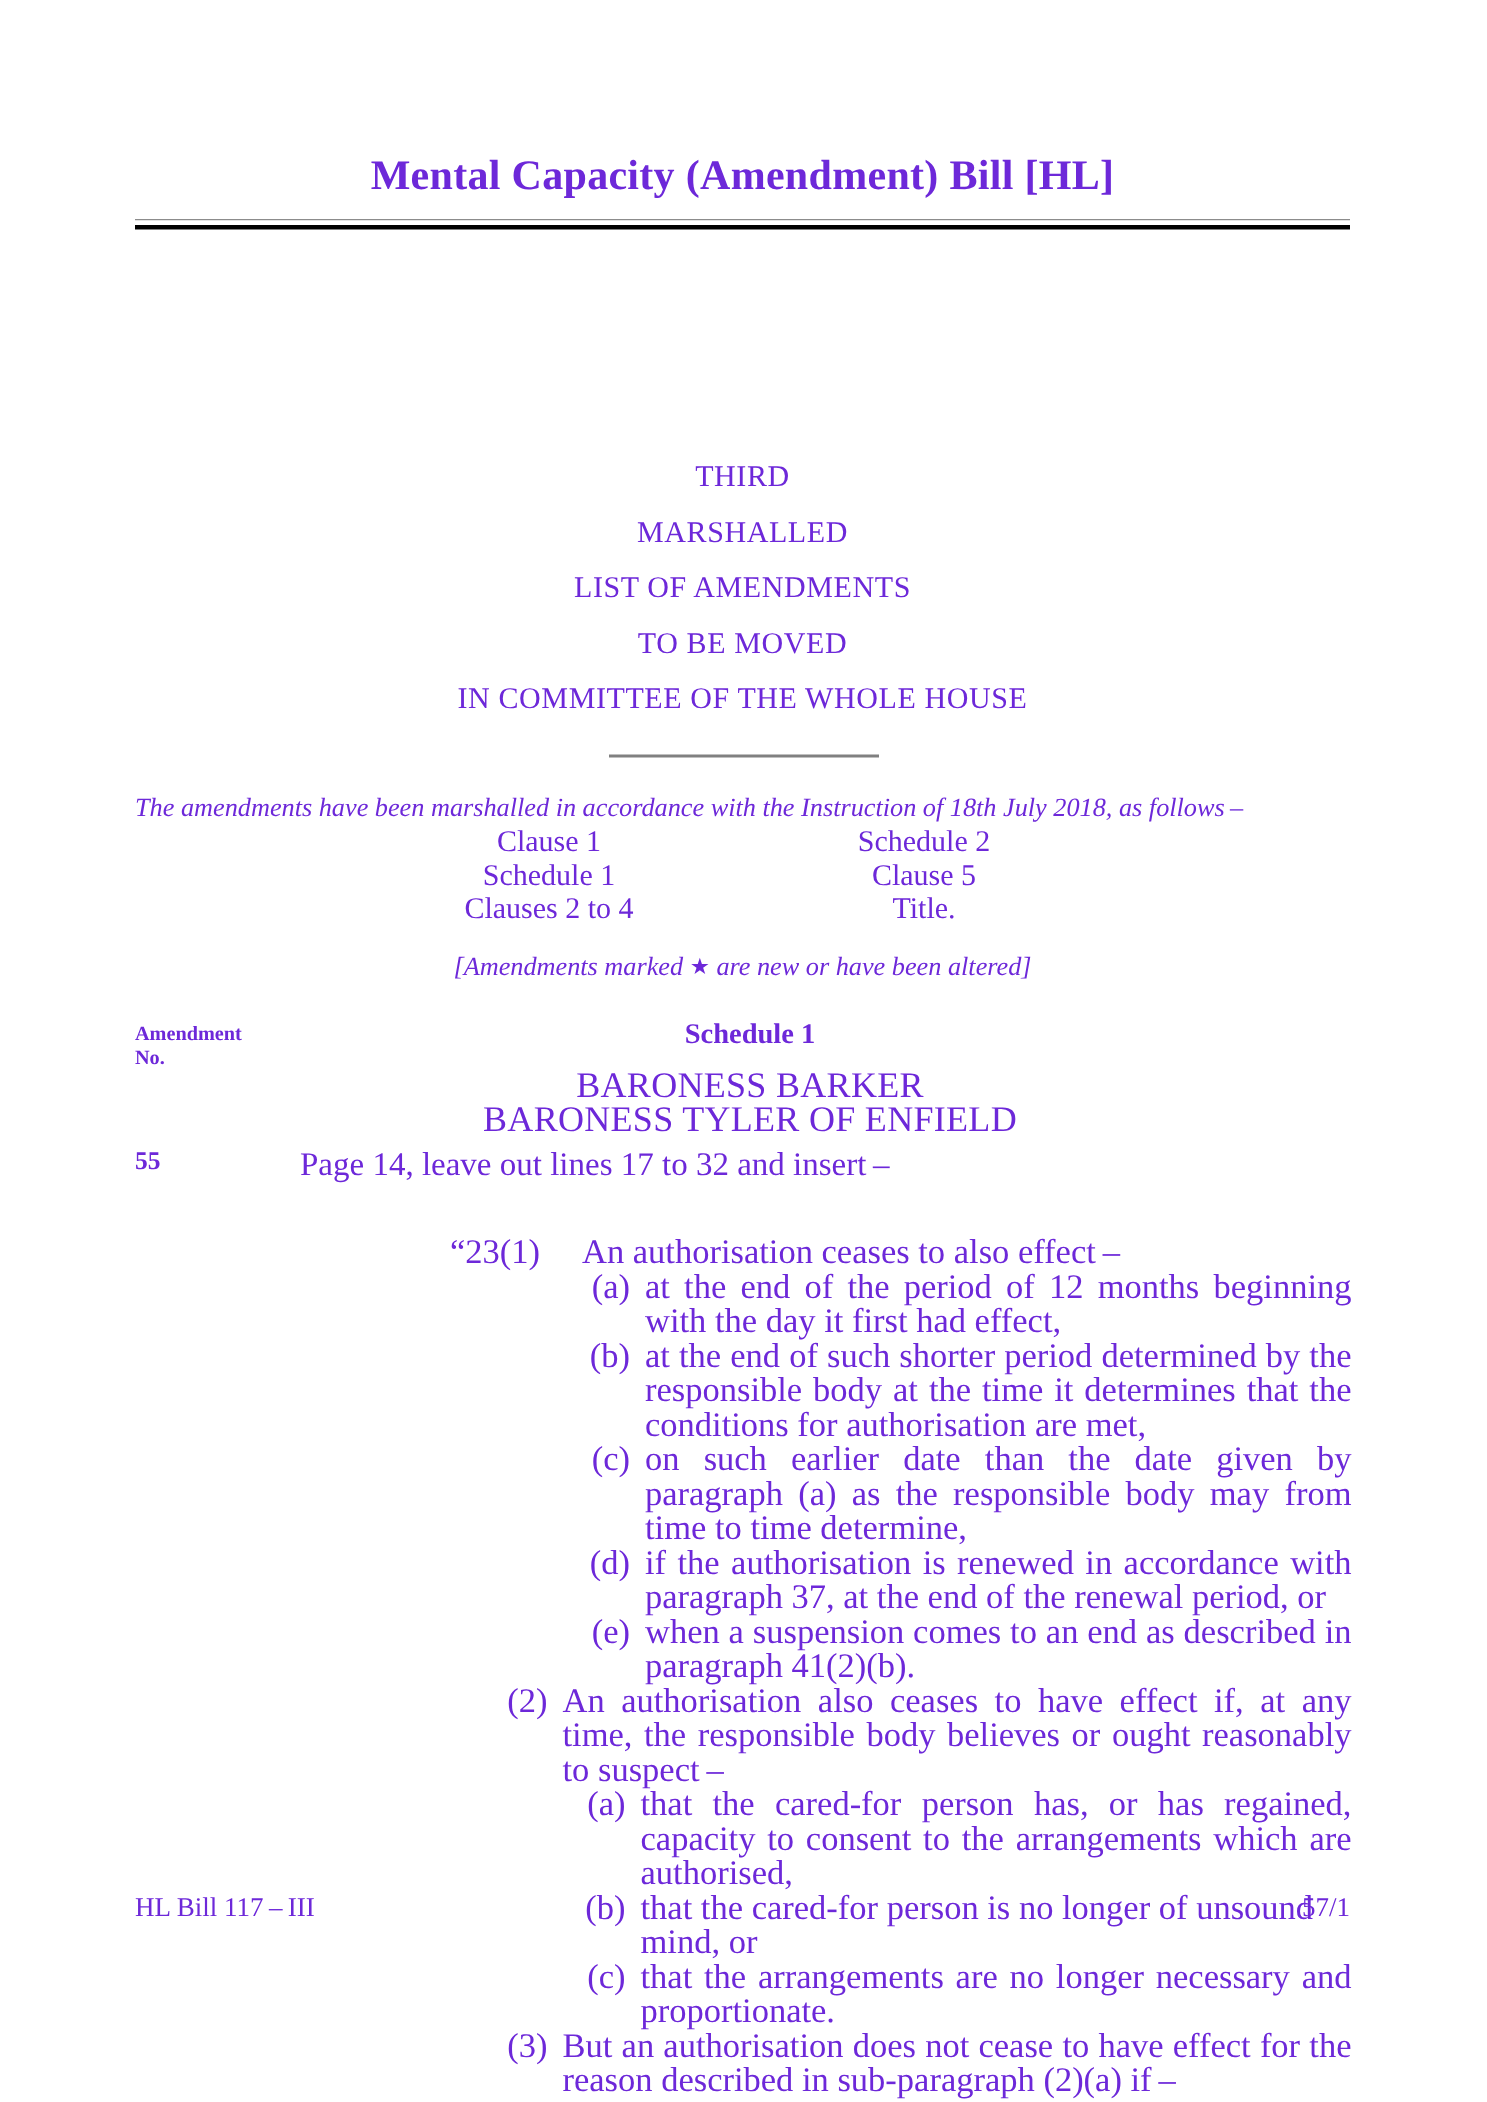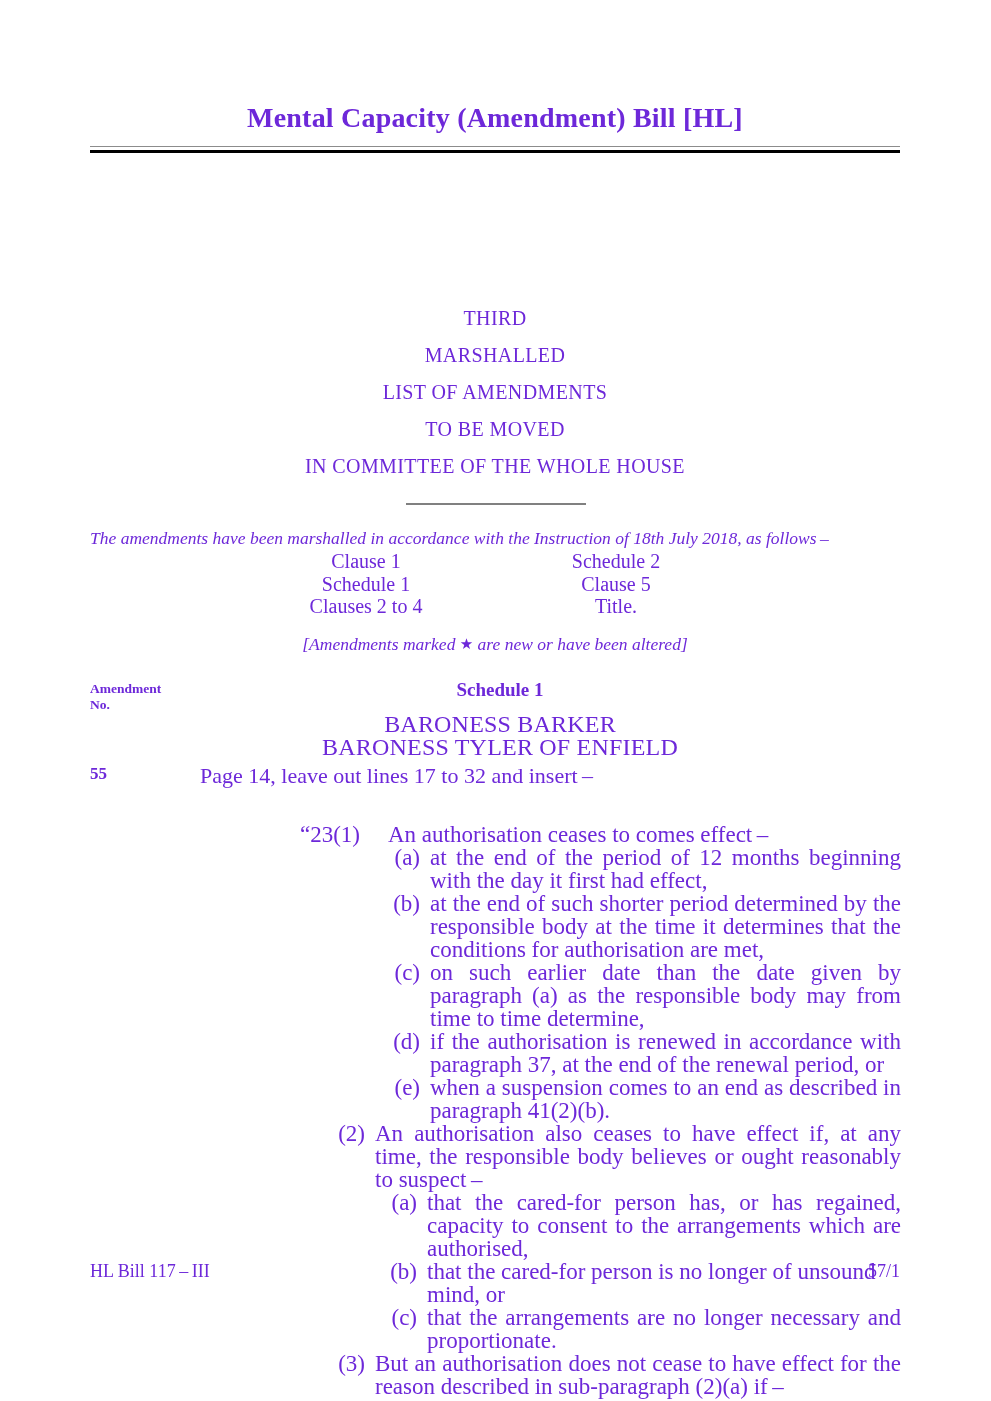--- a/index.html
+++ b/index.html
@@ -311,21 +311,21 @@
     <div>BARONESS TYLER OF ENFIELD</div>
   </div>
 
   <div class="amend-number">55</div>
   <div class="amend-lead">Page 14, leave out lines 17 to 32 and insert –</div>
 
   <div class="body-block">
 
     <div class="q-open">
       <div class="qnum">“23(1)</div>
-      <div class="qtext">An authorisation ceases to comes effect –</div>
+      <div class="qtext">An authorisation ceases to also effect –</div>
     </div>
 
     <div class="list-a">
       <div class="row">
         <div class="mk">(a)</div>
         <div class="tx">at the end of the period of 12 months beginning with the day it first had effect,</div>
       </div>
       <div class="row">
         <div class="mk">(b)</div>
         <div class="tx">at the end of such shorter period determined by the responsible body at the time it determines that the conditions for authorisation are met,</div>

